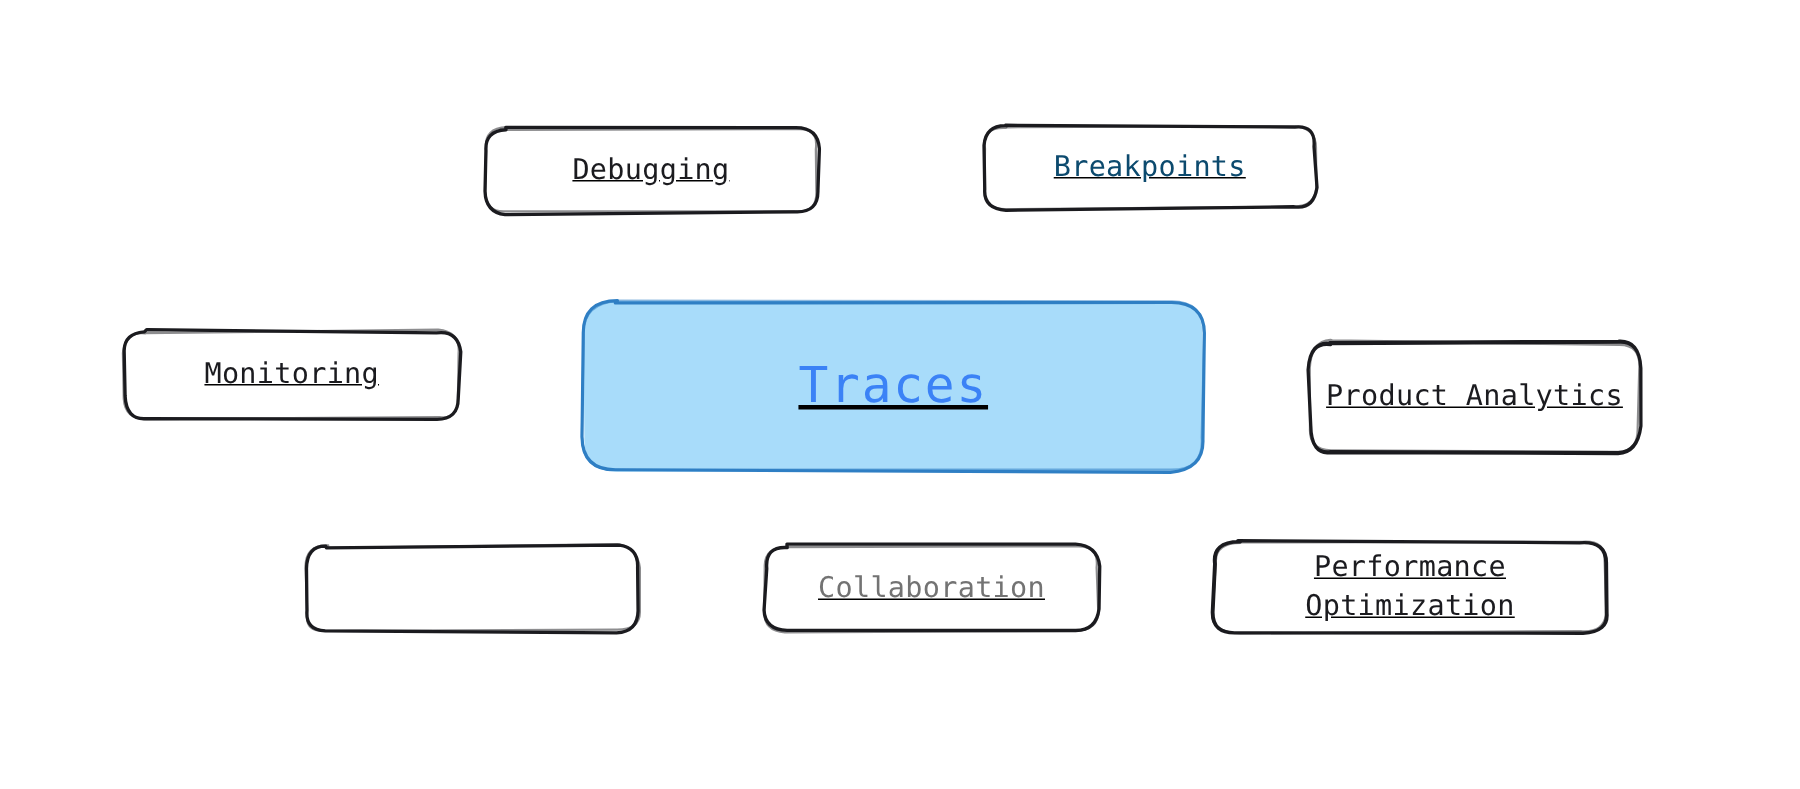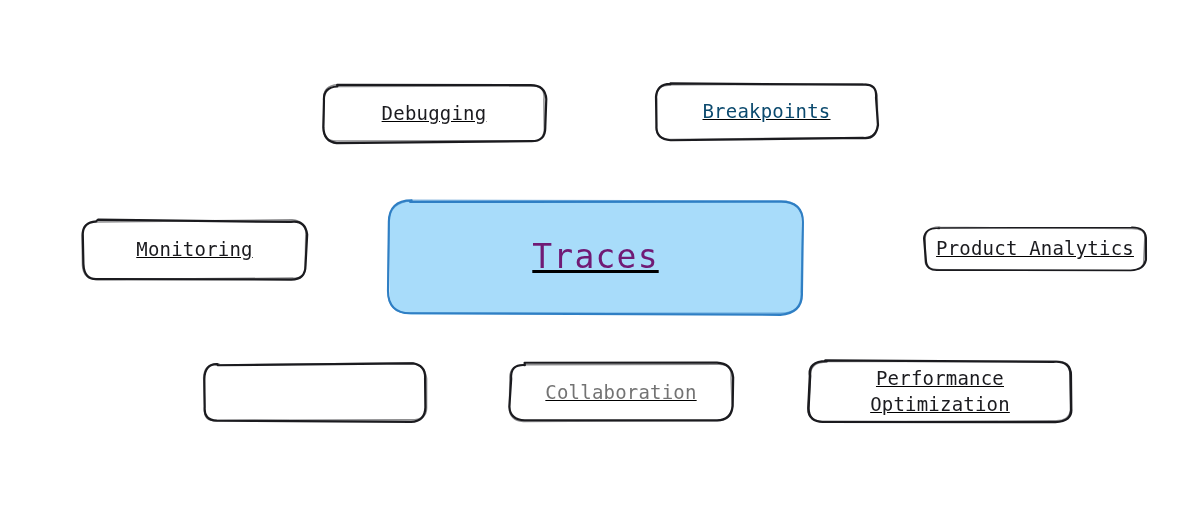--- a/index.html
+++ b/index.html
@@ -59,21 +59,21 @@
 <body>
 
 <div id="canvas">
 
   <div class="node central" style="left: 388px; top: 200px; width: 415px; height: 115px;">
     <svg class="node-svg" viewBox="0 0 415 115" preserveAspectRatio="none">
         <path d="M 23.088438730262425 0.5392707348518403 L 392.41979922103684 0.7292705537421957 Q 413.8149112703348 1.523577499912855 413.7154621125737 23.08283805878965 L 414.38970680282904 92.29347801250101 Q 414.00805549649897 114.4802043919825 391.5135746002726 113.7872555138484 L 23.44301724482468 114.52597146086673 Q 0.7227661611152656 114.19497056044403 1.5676914697362536 91.51038398747816 L 0.9293224694809515 22.72128415122688 Q 0.6906580449504116 0.7353226544034307 22.55574865348439 1.0282214525287139 Z" fill="#a8dcfa" stroke="none"></path>
         <path d="M 22.227554106864872 2.0194381187294788 L 393.0630086908876 1.6504793175265564 Q 414.74825420465703 1.8246622094533698 414.9181737909178 22.000193977402613 L 413.9694960301134 92.84758036227319 Q 414.7303027399957 112.90998136997688 392.2303525789317 114.89253599736492 L 22.37958805583398 113.18628014935473 Q 0.10672482261747329 113.27208691256683 -0.008703470187589435 90.91669084430518 L 0.8341248553870826 22.47306528118116 Q 0.569157505347001 0.4127411844733828 23.64226853332588 0.4136210682399668 Z" fill="none" stroke="#2f7fc4" stroke-width="2.1" stroke-opacity="1" stroke-linecap="round" stroke-linejoin="round"></path>
         <path d="M 23.19206990659799 0.3726714613254515 L 391.5061872663936 0.9787854914920338 Q 414.29194018905605 -0.06369974611499352 414.8408345566787 22.620447516776828 L 413.1154251814892 91.71950439848914 Q 414.75621957865366 113.45797586467023 392.2189423567238 113.1431962014377 L 23.98764664627968 113.16999161256011 Q 0.44349049951112396 114.5439223773982 -0.08918175696822894 91.60412789392477 L 1.1139159685065578 23.672150946488674 Q 0.08079867371395166 1.926233119716045 23.9893693695261 0.7344500307154143 Z" fill="none" stroke="#2f7fc4" stroke-width="1.5" stroke-opacity="0.55" stroke-linecap="round" stroke-linejoin="round"></path>
       </svg>
-    <span class="node-label" style="color: #701a75;">Traces</span>
+    <span class="node-label" style="color: #3b82f6;">Traces</span>
   </div>
 
   <div class="node" style="left: 322px; top: 85px; width: 224px; height: 58px;">
     <svg class="node-svg" viewBox="0 0 224 58" preserveAspectRatio="none">
         <path d="M 15.161998391459695 1.3010798696433565 L 208.7024160624493 1.141664654315293 Q 223.38485813182075 1.171710014656051 222.54696369173328 15.265044242499883 L 222.8049739600648 42.6028240919592 Q 223.47742405579305 57.39510846179682 208.5613348484325 56.76350715768687 L 15.038676858199144 57.374657750537 Q 0.9255300762250693 56.60171711449591 0.9713875355531403 43.04364633585496 L 0.7249855996225893 15.473387271619117 Q 0.520467758188242 0.6811867021867943 15.461302757710826 1.2004632953090888 Z" fill="#ffffff" stroke="none"></path>
         <path d="M 15.199105644924149 -0.030965995663295498 L 208.57071750800625 0.025883650931475488 Q 223.2316966600398 -0.017562150823679845 224.28596022845522 14.035216379321747 L 223.2830094642858 42.30523321656754 Q 223.4516733237317 56.59766273540336 208.8247451787464 56.20895805382587 L 14.700856858957957 58.10863149278268 Q 1.7350979576050762 56.53981568852431 1.3452105291398293 42.394918036784475 L 1.9600579033885421 15.510645080455879 Q 1.136903262807477 2.2599338304996186 15.33213119582838 1.4980182656077754 Z" fill="none" stroke="#1b1b1f" stroke-width="2.2" stroke-opacity="1" stroke-linecap="round" stroke-linejoin="round"></path>
         <path d="M 16.062716675904912 1.5626949318976584 L 209.8761451731325 1.0666355139420534 Q 223.79121551611053 0.23391227747030197 221.90680473456476 14.52413762846223 L 222.2627363088367 42.127194708784664 Q 223.00771048129894 57.387710691284255 207.81442301278673 55.83021660453184 L 14.886126673773921 55.901170647238 Q 1.2702851720015915 56.59430480045001 1.4137351520889136 42.641897345027836 L 2.079252196466202 14.177591085656356 Q 0.5524872128164802 0.3724972966464689 16.025108362326915 -0.19004142279272962 Z" fill="none" stroke="#1b1b1f" stroke-width="1.5" stroke-opacity="0.5" stroke-linecap="round" stroke-linejoin="round"></path>
       </svg>
     <span class="node-label" style="color: rgb(27, 27, 31);">Debugging</span>
   </div>
@@ -89,21 +89,21 @@
 
   <div class="node" style="left: 82px; top: 220px; width: 225px; height: 60px; justify-content: center;">
     <svg class="node-svg" viewBox="0 0 225 60" preserveAspectRatio="none">
         <path d="M 14.503465175630275 0.6328368452996187 L 210.31758147516175 0.9504623415183566 Q 224.43243217511682 1.19077682527284 223.72632026682902 15.082000762495213 L 224.21602761778794 45.20210635694773 Q 223.64245259768444 58.661433130577876 210.05781060483204 59.46820116088176 L 15.262203693744821 58.95105791112923 Q 0.5771832466484901 58.79554799212867 1.2912596467841695 45.07305181053144 L 1.3018254045405544 14.82677018657642 Q 0.8306635619749612 0.9354614021421697 15.149197459523192 0.7655194999023898 Z" fill="#ffffff" stroke="none"></path>
         <path d="M 15.911632228927516 -0.2816206216726549 L 208.86841845147703 1.957673851706867 Q 223.13627398034384 -0.017910760509740165 225.18301731463663 14.524554968264212 L 223.49635500944981 45.45078215680587 Q 223.5096107009843 59.735300971025275 208.94384112369448 59.52950309004146 L 15.195255208711725 59.11070120400316 Q 2.1324494611622997 59.93469889268032 1.409037328562251 43.96431944382578 L 0.7758611743691661 13.767146301300798 Q 0.9963055341021649 2.2934961331046635 14.096854973024156 1.2823046512819383 Z" fill="none" stroke="#1b1b1f" stroke-width="2.2" stroke-opacity="1" stroke-linecap="round" stroke-linejoin="round"></path>
         <path d="M 14.210952544450272 2.10987010710401 L 210.12072634763118 -0.2458670139060668 Q 225.08422624803345 1.3089095599990848 223.75848593761143 15.528424406903062 L 223.3080651762933 44.5808037106324 Q 223.7828236823356 60.04795000662466 211.10165093056935 58.11760046501532 L 15.748922164202167 59.462630081997546 Q 1.3741546638655264 59.5031856545262 0.5083839420268237 45.724411393154604 L -0.042463683962106646 15.456629640681962 Q 1.508763099559007 0.7273728137032003 14.992110992079652 2.228015781626113 Z" fill="none" stroke="#1b1b1f" stroke-width="1.5" stroke-opacity="0.5" stroke-linecap="round" stroke-linejoin="round"></path>
       </svg>
     <span class="node-label" style="color: rgb(27, 27, 31);">Monitoring</span>
   </div>
 
-  <div class="node" style="left: 924px; top: 227px; width: 222px; height: 44px;">
+  <div class="node" style="left: 872px; top: 227px; width: 222px; height: 76px;">
     <svg class="node-svg" viewBox="0 0 222 60" preserveAspectRatio="none">
         <path d="M 15.471524596666695 1.314948916814732 L 206.6825259924785 0.7149800361203869 Q 220.61903268104373 0.623829454241241 220.9716136457732 15.118417501737557 L 221.12443232565394 45.00905203842979 Q 221.14402651816795 59.15165495902843 206.9328620435823 59.35250067750574 L 15.06235003497561 58.832902670061635 Q 0.8431594373393615 58.893275976364166 0.7080295086875695 44.63969972736188 L 1.2943994406584647 15.477880955197794 Q 0.8534340860105278 1.3336472515173476 15.073366642265286 0.91957712193 Z" fill="#ffffff" stroke="none"></path>
         <path d="M 14.447184849133336 1.367723942579573 L 206.93109445629227 0.6209023479935258 Q 221.193946934442 -0.08989629735699678 221.88955095512307 14.657489085643315 L 221.93650338753895 44.99413058818045 Q 219.71294667721398 58.97107824965896 206.7334316020056 59.2469036824754 L 15.063358474412635 58.713717914099675 Q 2.1176917802624833 60.28848960520163 1.8339196215076 44.741735935696276 L 0.06988611238537634 15.440989858722775 Q 1.296360851077531 0.16493203661634215 15.156134755097392 1.9760730277169838 Z" fill="none" stroke="#1b1b1f" stroke-width="2.2" stroke-opacity="1" stroke-linecap="round" stroke-linejoin="round"></path>
         <path d="M 16.149421073146826 0.08312754648883247 L 207.03301222982492 2.1982592832754646 Q 222.07349684348958 1.8304944286730582 220.83351442866658 15.378563619441616 L 219.7936617136438 45.930613906230136 Q 220.18773307823005 58.96702202021471 206.30657155542008 58.77775245359063 L 15.419609213676122 57.95043177616337 Q 0.6000326458830538 57.76715652945785 1.3235312432160282 46.08842995277998 L 1.180029512140914 14.436891293868838 Q 2.0133899937911846 0.49027359522426206 14.944853807075347 -0.23573710915434054 Z" fill="none" stroke="#1b1b1f" stroke-width="1.5" stroke-opacity="0.5" stroke-linecap="round" stroke-linejoin="round"></path>
       </svg>
     <span class="node-label" style="color: rgb(27, 27, 31);">Product Analytics</span>
   </div>
 
   <div class="node" style="left: 203px; top: 363px; width: 224px; height: 59px;">
     <svg class="node-svg" viewBox="0 0 224 59" preserveAspectRatio="none">

